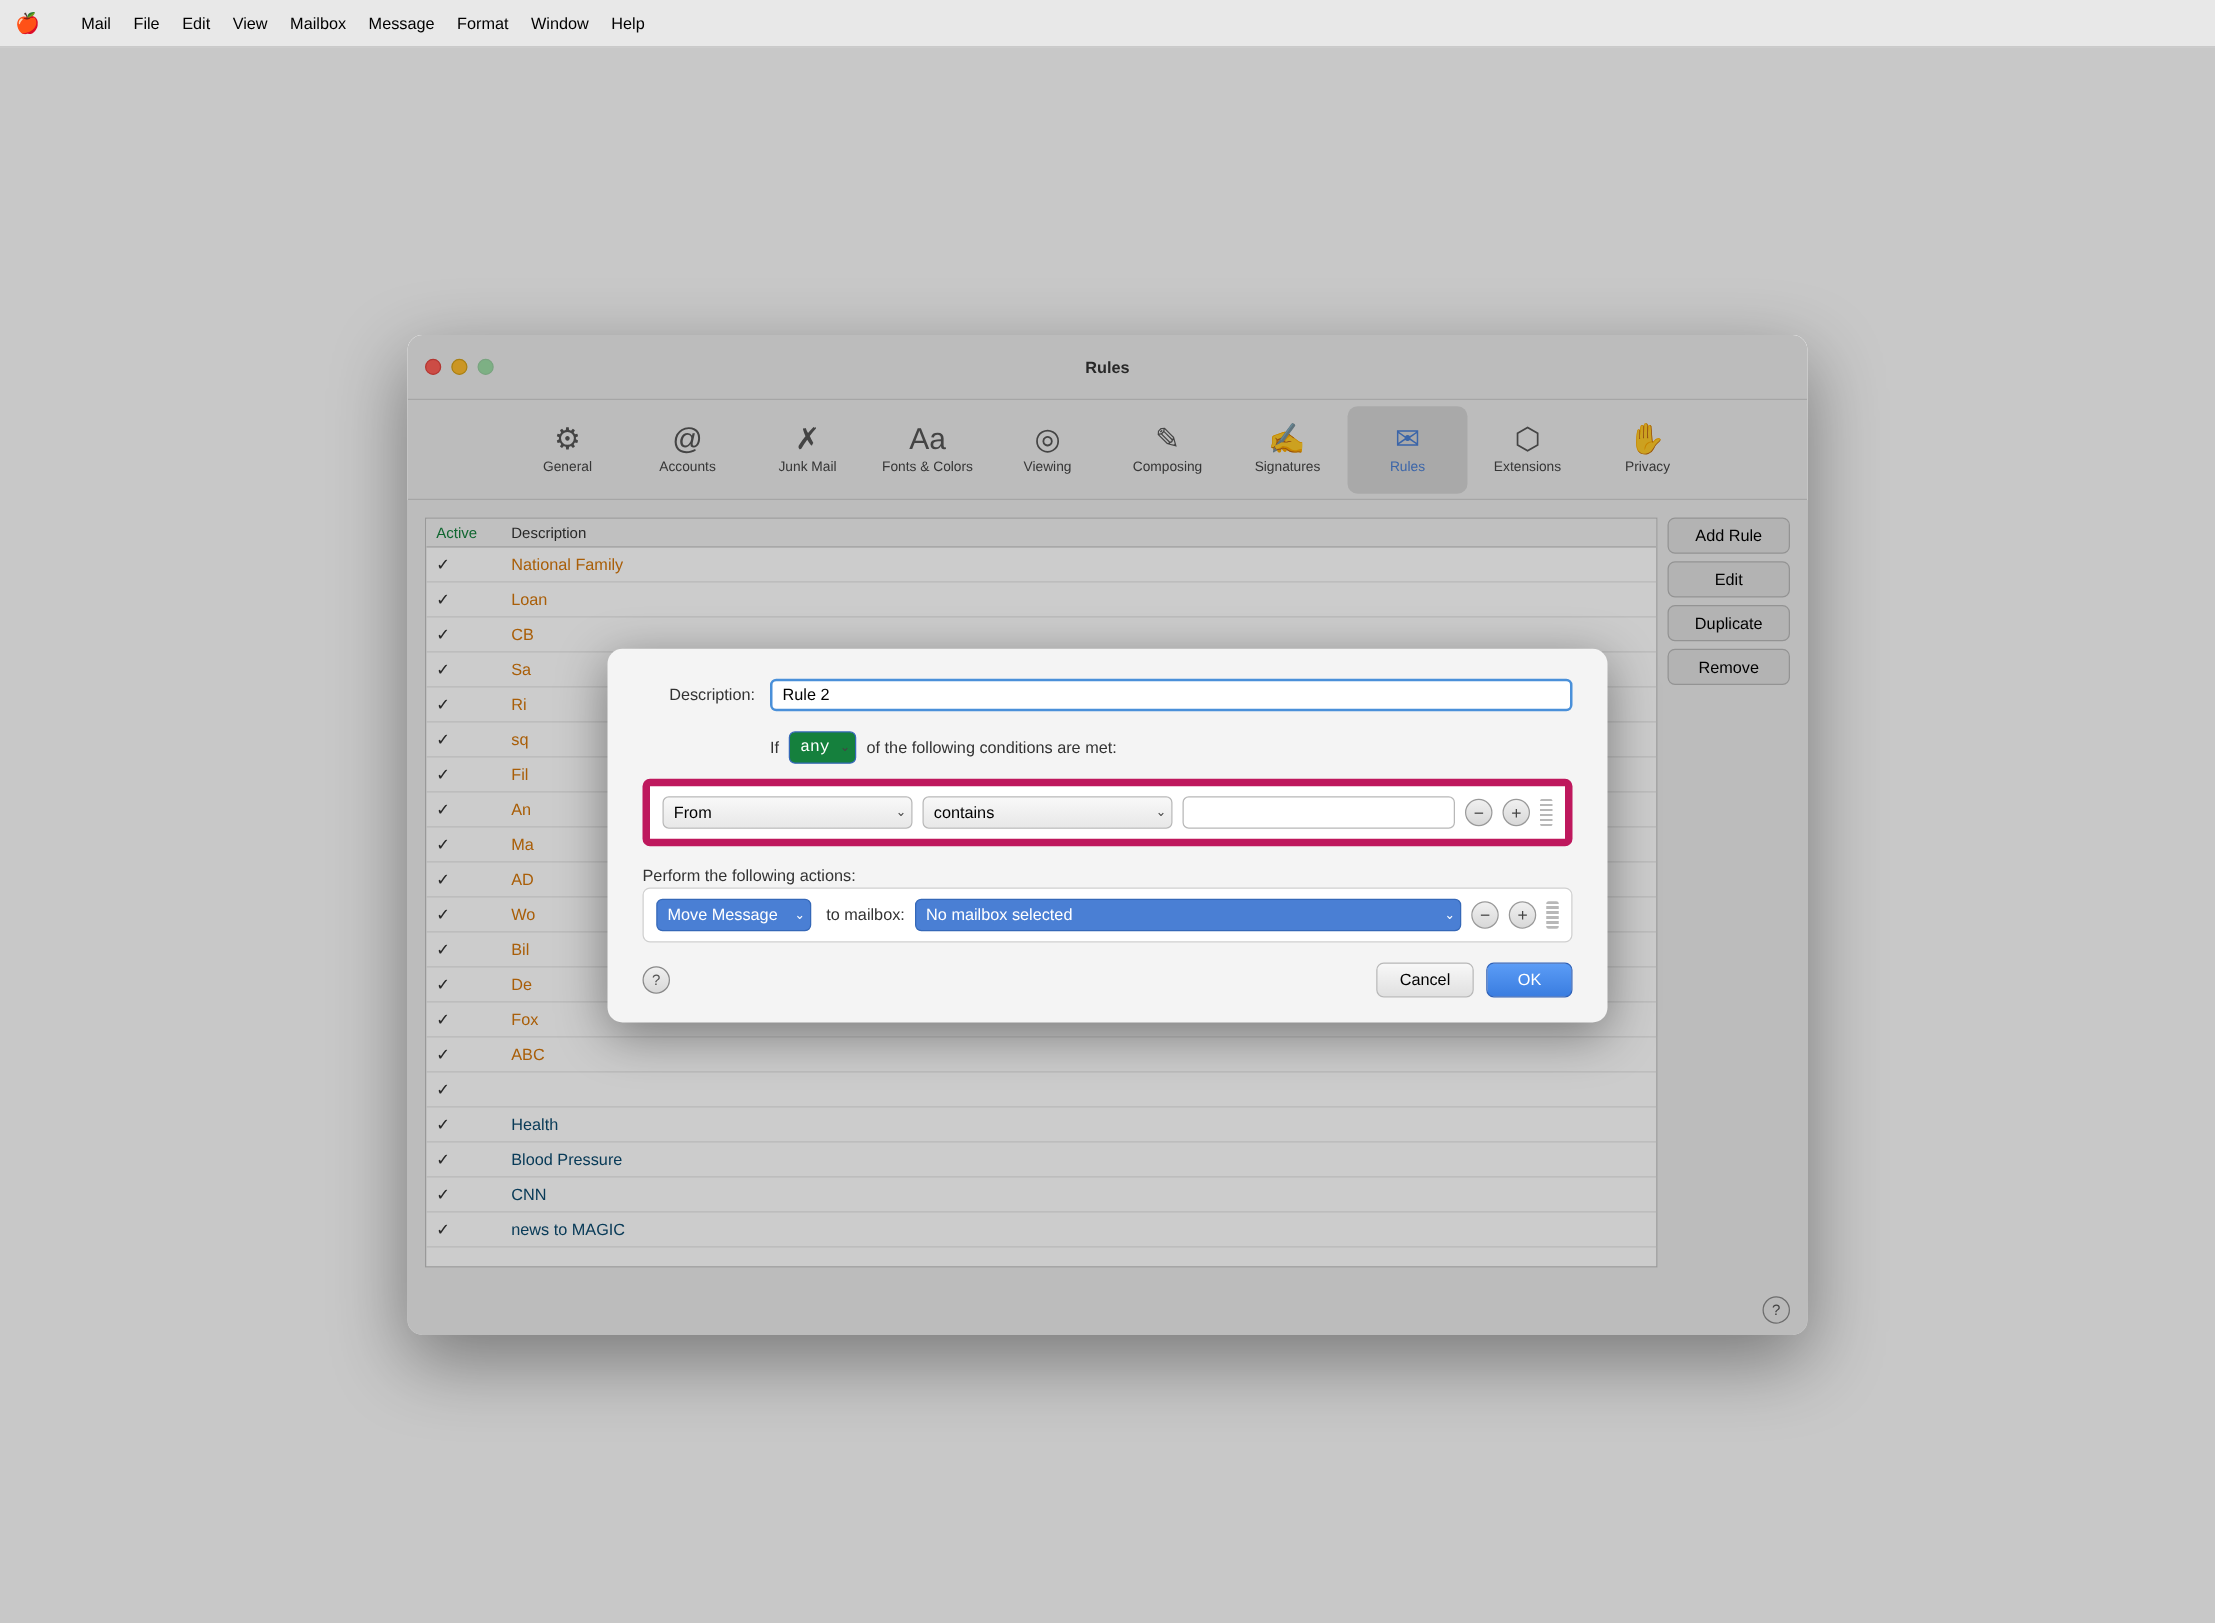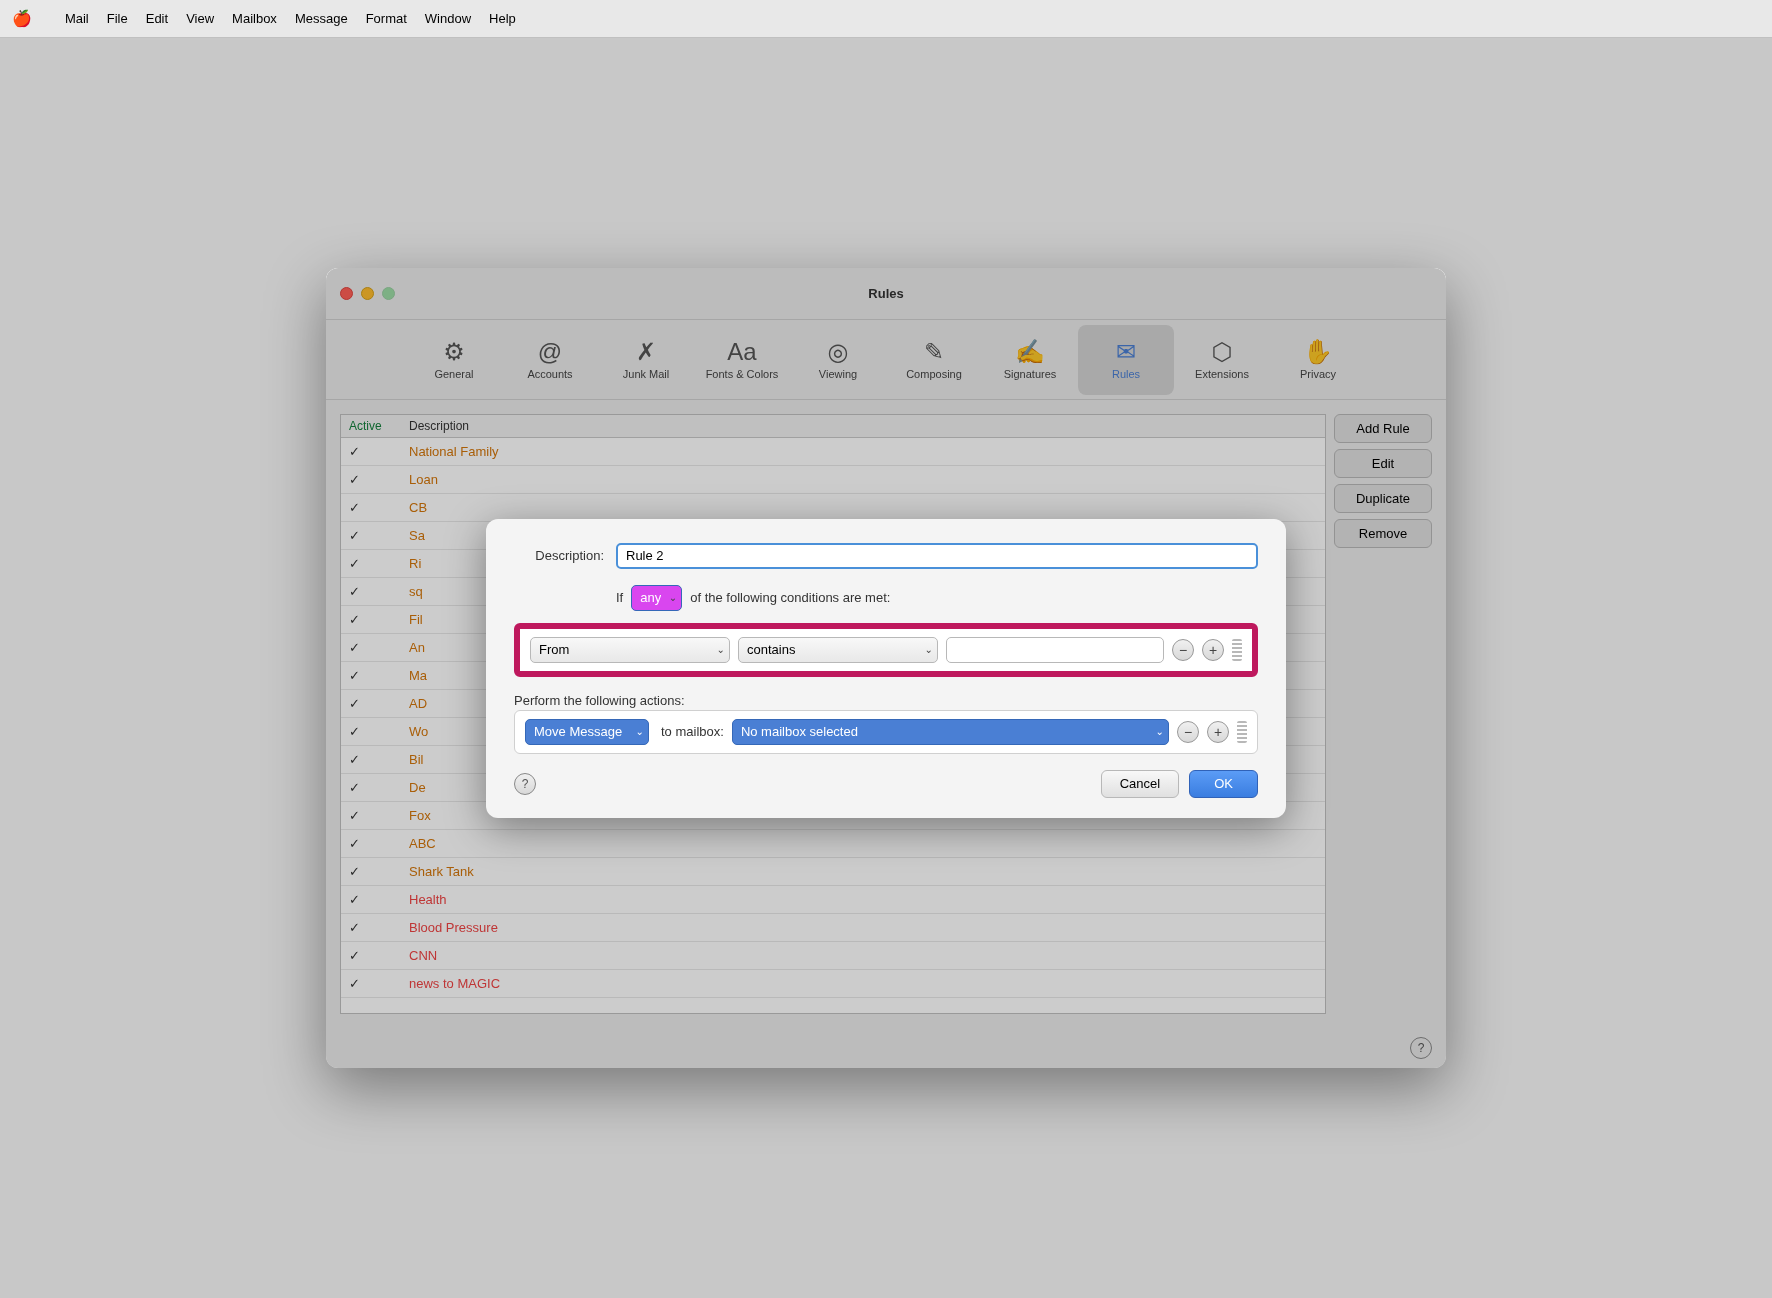--- a/index.html
+++ b/index.html
@@ -178,21 +178,21 @@
     .rule-check {
       width: 60px;
       color: #333;
       font-size: 13px;
     }
     .rule-name {
       flex: 1;
       font-size: 13px;
     }
     .rule-name.orange { color: #d4760a; }
-    .rule-name.black { color: #ef4444; }
+    .rule-name.black { color: #0c4a6e; }
 
     
     .sidebar-buttons {
       width: 120px;
       display: flex;
       flex-direction: column;
       padding: 14px 14px 14px 8px;
       gap: 6px;
     }
     .sidebar-btn {
@@ -594,21 +594,20 @@
         <div class="rule-row">
           <span class="rule-check">✓</span>
           <span class="rule-name orange">Fox</span>
         </div>
         <div class="rule-row">
           <span class="rule-check">✓</span>
           <span class="rule-name orange">ABC</span>
         </div>
         <div class="rule-row">
           <span class="rule-check">✓</span>
-          <span class="rule-name orange">Shark Tank</span>
         </div>
         <div class="rule-row">
           <span class="rule-check">✓</span>
           <span class="rule-name black">Health</span>
         </div>
         <div class="rule-row">
           <span class="rule-check">✓</span>
           <span class="rule-name black">Blood Pressure</span>
         </div>
         <div class="rule-row">
@@ -637,21 +636,21 @@
       <div class="modal">
 
         <div class="modal-row">
           <span class="modal-label">Description:</span>
           <input type="text" class="modal-input-desc" value="Rule 2" style="">
         </div>
 
         <div style="display:flex; align-items:center; gap:8px; margin-bottom:12px; margin-left:102px;">
           <span style="font-size:13px; color:#333;">If</span>
           <div class="select-with-arrow">
-            <select class="select-sm" style="background:#d946ef; color:#fff; border-color:#3568b8; padding-right:20px;">
+            <select class="select-sm" style="background:#15803d; color:#fff; border-color:#3568b8; padding-right:20px;font-family:Liberation Mono, monospace;">
               <option>any</option>
               <option>all</option>
             </select>
           </div>
           <span style="font-size:13px; color:#333;">of the following conditions are met:</span>
         </div>
 
         <div class="condition-row">
           <div class="select-with-arrow">
             <select class="condition-select">

